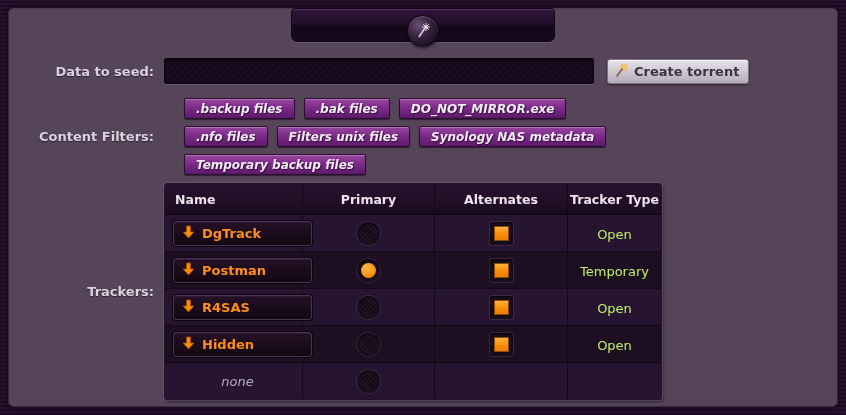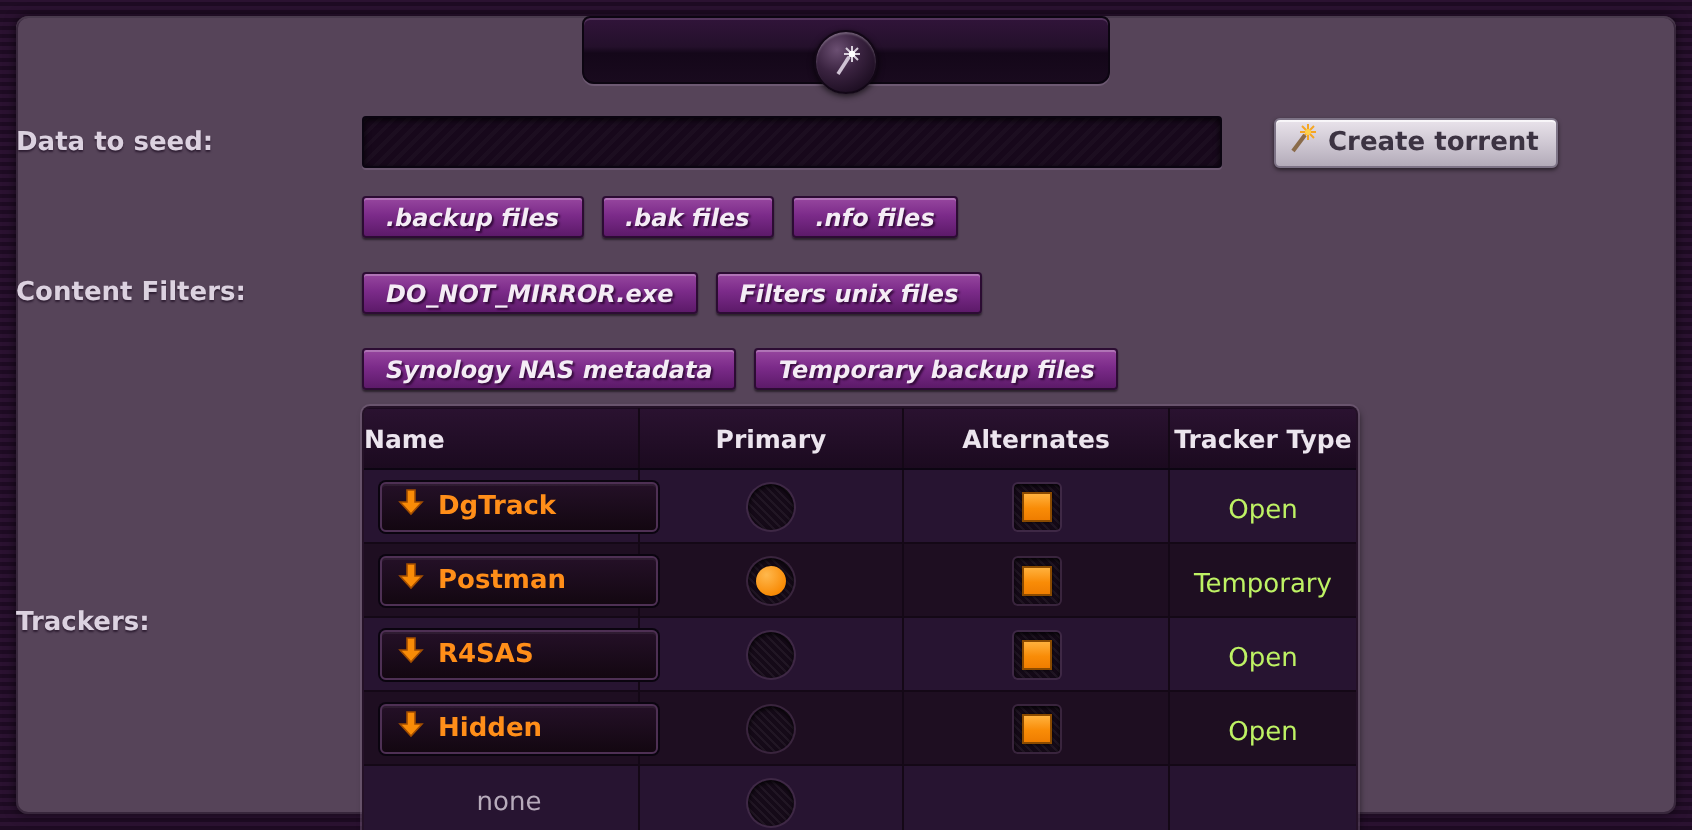--- a/index.html
+++ b/index.html
@@ -29,48 +29,48 @@
     background:radial-gradient(circle at 35% 30%, #6b4f72 0%, #3a2340 40%, #1c0d21 80%);
     border:1px solid #120716;
     box-shadow: 0 1px 3px rgba(0,0,0,.7), inset 0 1px 1px rgba(255,255,255,.25);
     cursor:pointer;
   }
   .orb svg { position:absolute; left:5px; top:4px; }
 
   .content { position:absolute; left:0; right:0; top:50px; }
   .form-row { display:flex; align-items:center; }
   .label-col {
-    width:173px; flex:none; padding-right:20px;
+    width:156px; flex:none; text-align:right; padding-right:10px;
     font-size:13px; font-weight:bold; color:#dcd2e0;
     text-shadow:0 1px 1px rgba(20,5,25,.6);
   }
 
   
   .seed-row { margin-bottom:14px; }
   .seed-input {
     width:430px; height:26px;
     background:#17081b repeating-linear-gradient(135deg, rgba(255,255,255,.025) 0 2px, rgba(0,0,0,0) 2px 5px);
     border:1px solid #0a0410; border-radius:2px;
     box-shadow: inset 0 1px 3px rgba(0,0,0,.8), 0 1px 0 rgba(200,170,210,.2);
     color:#e8deea; font-size:13px; padding:0 6px; outline:none;
     font-family:"DejaVu Sans","Liberation Sans",sans-serif;
   }
   .create-btn {
-    margin-left:26px; height:25px; padding:0 9px 0 6px;
+    margin-left:13px; height:25px; padding:0 9px 0 6px;
     display:inline-flex; align-items:center; gap:4px;
     background:linear-gradient(#e9e3eb 0%, #cfc8d3 50%, #b3abb9 100%);
     border:1px solid #7d7386; border-radius:3px;
     box-shadow:0 1px 2px rgba(0,0,0,.55), inset 0 1px 0 rgba(255,255,255,.7);
     font-size:13px; font-weight:bold; color:#3c3342; cursor:pointer;
     font-family:"DejaVu Sans","Liberation Sans",sans-serif;
   }
 
   
   .filters-row { margin-bottom:8px; }
-  .chips { width:470px; display:flex; flex-wrap:wrap; gap:17px 9px; }
+  .chips { width:470px; display:flex; flex-wrap:wrap; gap:7px 9px;margin-left:20px; }
   .chip {
     height:21px; padding:0 11px;
     display:inline-flex; align-items:center;
     background:linear-gradient(#97479f 0%, #7c2b8a 45%, #5c1a69 100%);
     border:1px solid #2c0c33; border-radius:2px;
     box-shadow:0 1px 1px rgba(0,0,0,.5), inset 0 1px 0 rgba(255,255,255,.25);
     color:#f4ecf5; font-size:12px; font-weight:bold; font-style:italic;
     text-shadow:1px 1px 1px rgba(40,5,45,.8);
     cursor:pointer; white-space:nowrap;
     font-family:"DejaVu Sans","Liberation Sans",sans-serif;
@@ -82,40 +82,40 @@
     background:#241127;
     border:1px solid #0c0512; border-radius:4px 4px 3px 3px;
     box-shadow:0 0 0 1px rgba(150,120,155,.35), 1px 2px 3px rgba(0,0,0,.5);
     overflow:hidden;
   }
   .trackers-table th {
     height:31px; background:linear-gradient(#2a1230,#1b0a1f);
     color:#ece5ee; font-size:12.5px; font-weight:bold;
     border-bottom:1px solid #0c0512;
   }
-  .trackers-table th:first-child { text-align:left; }
+  .trackers-table th:first-child { text-align:left; padding-left:10px; }
   .trackers-table td {
     height:37px; text-align:center; vertical-align:middle;
     border-top:1px solid #140816;
   }
   .trackers-table td + td, .trackers-table th + th { border-left:1px solid #140816; }
   tr.row-odd td  { background:#271431; }
   tr.row-even td { background:#1e0e21; }
   td.name-cell { text-align:left; padding-left:8px; }
   .tracker-btn {
     width:139px; height:25px;
     display:inline-flex; align-items:center; gap:7px; padding:0 8px;
     background:linear-gradient(#241027,#130711);
     border:1px solid #4e3054; border-radius:3px;
     box-shadow:0 0 0 1px #0a040f, inset 0 1px 0 rgba(255,255,255,.05);
     color:#ff8e19; font-size:13px; font-weight:bold; cursor:pointer;
     font-family:"DejaVu Sans","Liberation Sans",sans-serif;
   }
   .type-text { color:#bef264; font-size:13px; }
-  .none-text { color:#b7abbb; font-size:13px; text-align:center; display:block; }
+  .none-text { color:#b7abbb; font-size:13px; font-style:italic; text-align:center; display:block; }
 
   .radio {
     display:inline-flex; align-items:center; justify-content:center;
     width:23px; height:23px; border-radius:50%;
     background:#150a18 repeating-linear-gradient(45deg, rgba(255,255,255,.05) 0 1px, rgba(0,0,0,0) 1px 3px);
     box-shadow: inset 0 1px 2px rgba(0,0,0,.9), 0 0 0 1px rgba(90,65,95,.45);
     cursor:pointer; vertical-align:middle;
   }
   .radio .dot { width:15px; height:15px; border-radius:50%; display:none; }
   .radio.checked .dot {
@@ -180,22 +180,22 @@
         </span>
         <span>Create torrent</span>
       </button>
     </div>
 
     <div class="form-row filters-row">
       <div class="label-col">Content Filters:</div>
       <div class="chips">
         <button class="chip">.backup files</button>
         <button class="chip">.bak files</button>
+        <button class="chip">DO_NOT_MIRROR.exe</button>
         <button class="chip">.nfo files</button>
-        <button class="chip">DO_NOT_MIRROR.exe</button>
         <button class="chip">Filters unix files</button>
         <button class="chip">Synology NAS metadata</button>
         <button class="chip">Temporary backup files</button>
       </div>
     </div>
 
     <div class="form-row">
       <div class="label-col">Trackers:</div>
       <table class="trackers-table">
         <colgroup>

